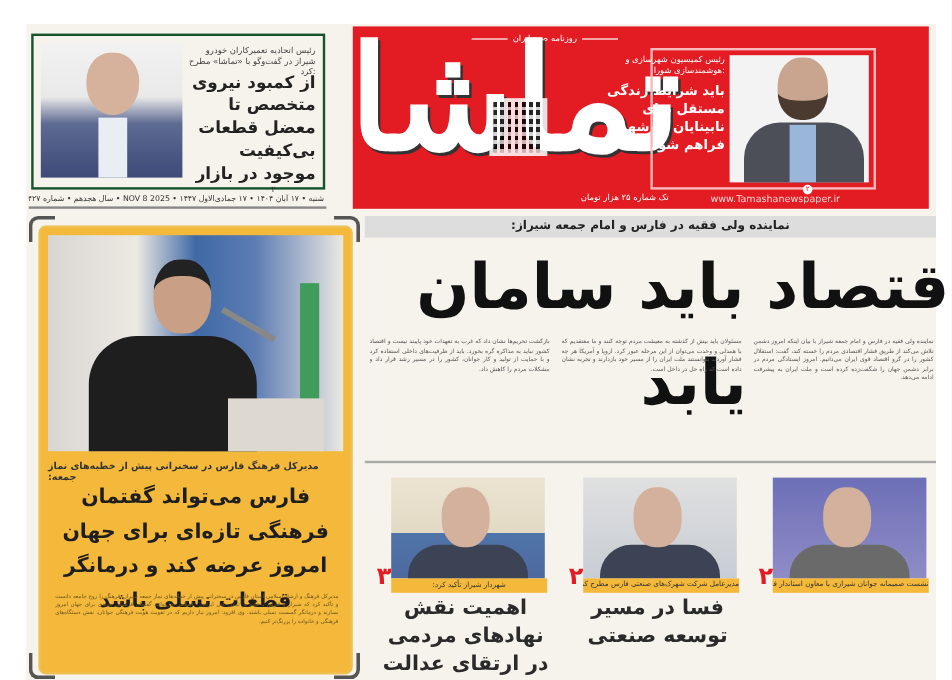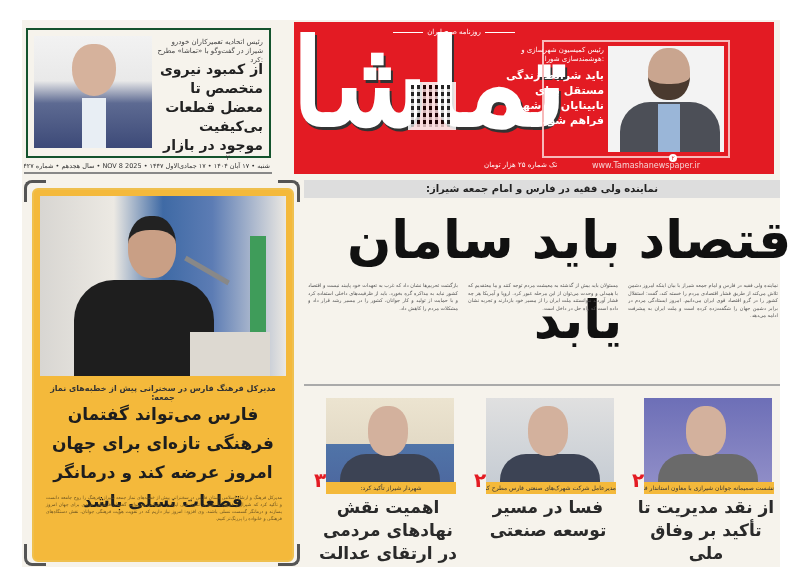--- a/index.html
+++ b/index.html
@@ -62,21 +62,21 @@
   .s3 .photo .body { background: #6a6a6a; }
 
   
   .feature { position: absolute; left: 10px; top: 168px; width: 262px; height: 374px; background: #f4b93b; border-radius: 6px; border: 2px solid #efc04f; }
   .feature .photo { position: absolute; left: 6px; top: 6px; width: 246px; height: 180px; background: linear-gradient(90deg,#d8d6d2 0%, #ece9e3 30%, #3f6aa5 50%, #5c7cb4 70%, #ebe8e2 100%); overflow: hidden; }
   .feature .photo .head { position: absolute; left: 88px; top: 20px; width: 48px; height: 62px; border-radius: 45%; background: #c99f85; border-top: 14px solid #222; }
   .feature .photo .body { position: absolute; left: 34px; top: 84px; width: 140px; height: 110px; background: #1e1e1e; border-radius: 40px 40px 0 0; }
   .feature .photo .flag { position: absolute; left: 210px; top: 40px; width: 16px; height: 110px; background: #3f9c5a; }
   .feature .photo .podium { position: absolute; left: 150px; top: 136px; width: 80px; height: 50px; background: #ddd9d1; }
   .feature .photo .mic { position: absolute; left: 142px; top: 72px; width: 50px; height: 5px; background: #888; transform: rotate(30deg); }
-  .feature .kicker { position: absolute; left: 6px; top: 194px; width: 246px; font-size: 8px; font-weight: bold; color: #333; text-align: center; direction: rtl; }
+  .feature .kicker { position: absolute; left: 6px; top: 194px; width: 246px; font-size: 8px; font-weight: bold; color: #333; text-align: left; direction: rtl; }
   .feature .title { position: absolute; left: 6px; top: 210px; width: 246px; font-size: 17px; font-weight: bold; color: #1e1e1e; text-align: center; line-height: 29px; direction: rtl; }
   .feature .body { position: absolute; left: 12px; top: 304px; width: 236px; font-size: 4.6px; color: #6b5320; line-height: 7px; text-align: justify; direction: rtl; }
   .bracket-tl, .bracket-tr, .bracket-bl, .bracket-br { position: absolute; width: 22px; height: 22px; border-color: #555; border-style: solid; border-width: 0; }
   .bracket-tl { left: 2px; top: 160px; border-left-width: 3px; border-top-width: 3px; border-radius: 8px 0 0 0; }
   .bracket-tr { left: 256px; top: 160px; border-right-width: 3px; border-top-width: 3px; border-radius: 0 8px 0 0; }
   .bracket-bl { left: 2px; top: 524px; border-left-width: 3px; border-bottom-width: 3px; border-radius: 0 0 0 8px; }
   .bracket-br { left: 256px; top: 524px; border-right-width: 3px; border-bottom-width: 3px; border-radius: 0 0 8px 0; }
 </style>
 </head>
 <body>
@@ -126,21 +126,20 @@
   </div>
   <div class="divider"></div>
 
   <div class="story s3">
     <div class="photo">
         <div class="body"></div>
         <div class="head"></div>
       </div>
     <div class="num">۲</div>
     <div class="kicker">نشست صمیمانه جوانان شیرازی با معاون استاندار فارس:</div>
-    <div class="title">از نقد مدیریت تا تأکید بر وفاق ملی</div>
   </div>
   <div class="story s2">
     <div class="photo">
         <div class="body"></div>
         <div class="head"></div>
       </div>
     <div class="num">۲</div>
     <div class="kicker">مدیرعامل شرکت شهرک‌های صنعتی فارس مطرح کرد:</div>
     <div class="title">فسا در مسیر توسعه صنعتی</div>
   </div>

